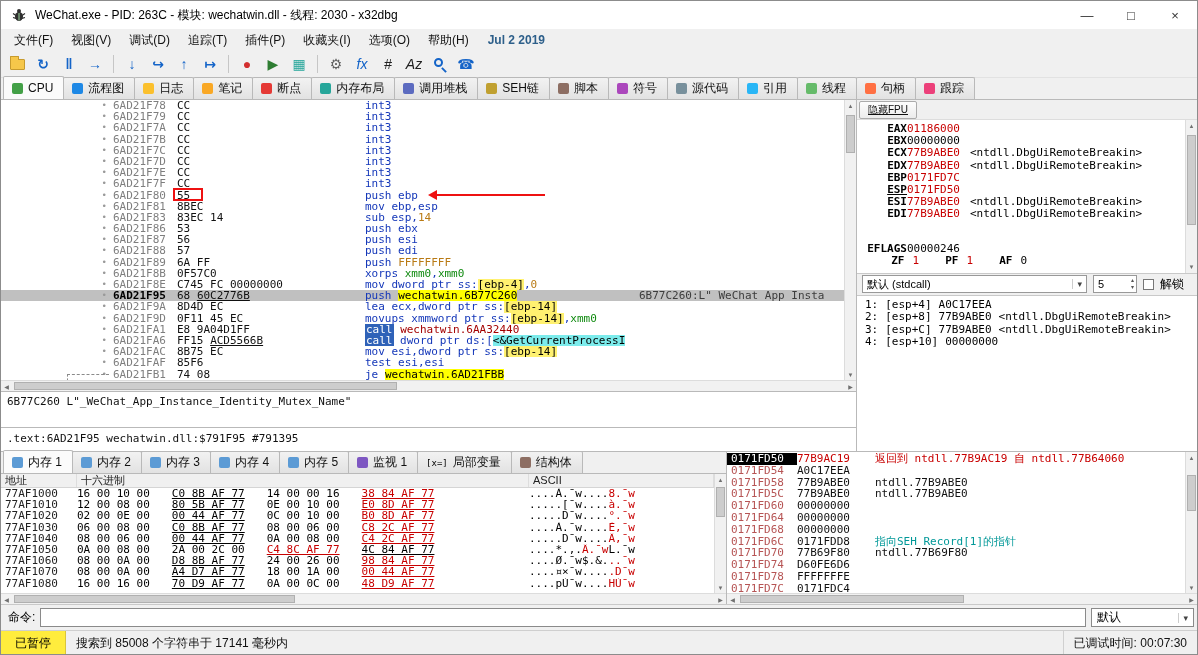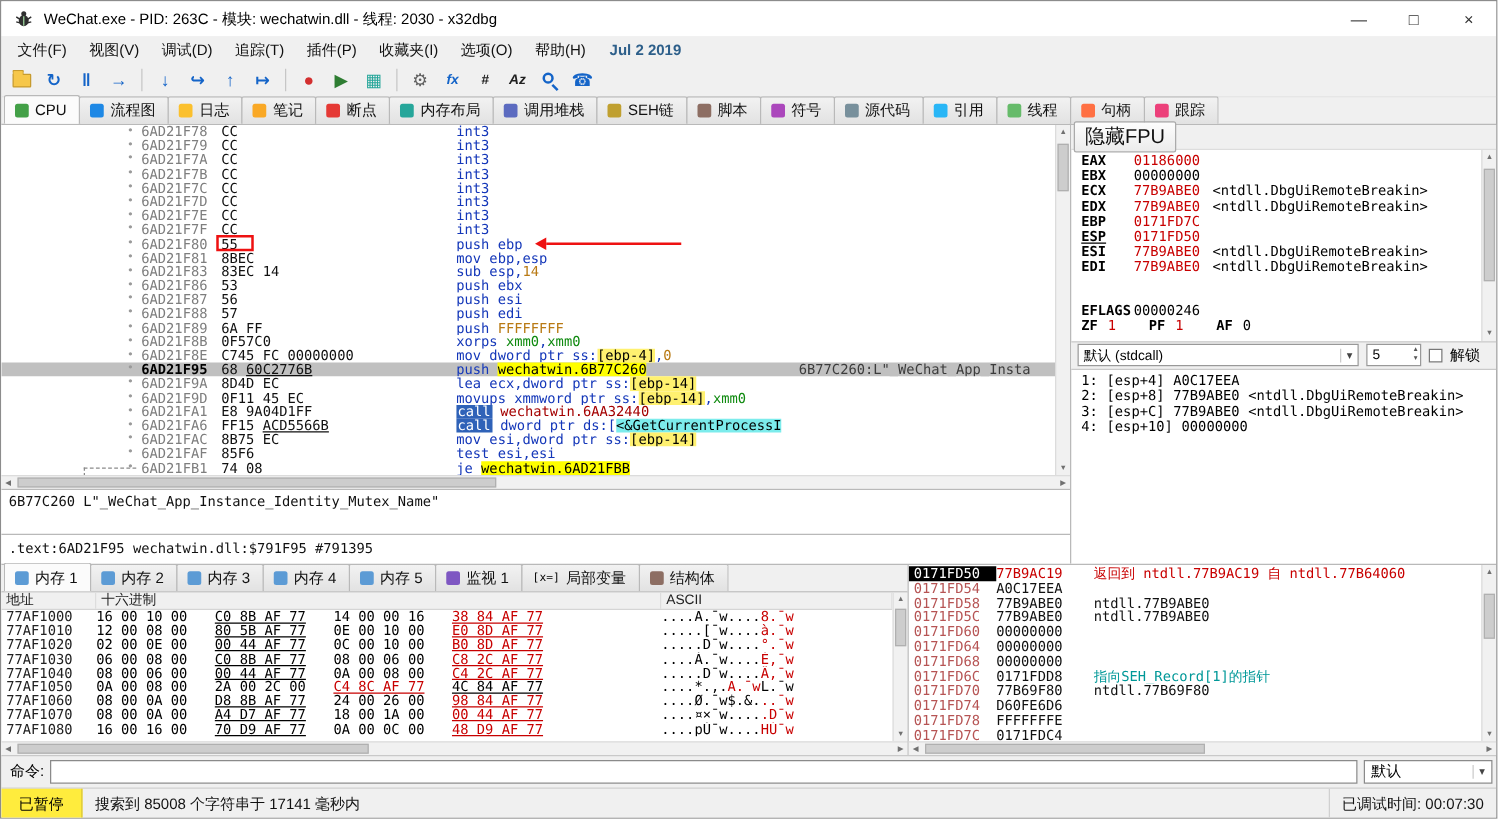--- a/index.html
+++ b/index.html
@@ -15,21 +15,21 @@
 
   
   .menubar{height:22px;display:flex;align-items:center;padding:0 4px;flex:none;background:#f0f0f0;}
   .mitem{padding:2px 9px;color:#111;white-space:nowrap;}
   .mdate{margin-left:10px;color:#2d5f8a;font-weight:bold;}
 
   
   .toolbar{height:27px;display:flex;align-items:center;padding:0 4px;gap:2px;flex:none;border-bottom:1px solid #e2e2e2;background:#f0f0f0;}
   .tbtn{width:24px;height:22px;display:inline-flex;align-items:center;justify-content:center;border-radius:2px;flex:none;}
   .tbico{font-size:14px;font-weight:bold;line-height:1;}
-  .tbico.txt{font-size:11px;font-style:italic;font-weight:bold;}
+  .tbico.txt{font-size:14px;font-style:italic;font-weight:normal;}
   .tsep{width:1px;height:18px;background:#c6c6c6;margin:0 4px;flex:none;}
   .folder{width:15px;height:11px;background:#f6c74a;border:1px solid #c79b2e;border-radius:1px;position:relative;display:inline-block;}
   .folder::before{content:"";position:absolute;top:-4px;left:-1px;width:7px;height:3px;background:#f6c74a;border:1px solid #c79b2e;border-bottom:none;border-radius:1px 1px 0 0;}
   .mag{width:9px;height:9px;border:2px solid #1464c8;border-radius:50%;position:relative;display:inline-block;margin:-4px 4px 0 0;}
   .mag::after{content:"";position:absolute;width:2px;height:6px;background:#1464c8;transform:rotate(-45deg);left:7px;top:7px;}
 
   
   .tabbar,.btabs{height:22px;display:flex;align-items:flex-end;padding:0 2px;flex:none;border-bottom:1px solid #b9b9b9;background:#f0f0f0;white-space:nowrap;}
   .tab{display:inline-flex;align-items:center;gap:5px;padding:3px 10px 3px 8px;height:22px;border:1px solid #b9b9b9;border-bottom:none;background:linear-gradient(#f2f2f2,#e2e2e2);margin-right:-1px;border-radius:2px 2px 0 0;color:#111;flex:none;}
   .tab.active{background:#fbfbfb;height:23px;}
@@ -72,22 +72,22 @@
   .vsb .sarr{height:11px;}
   .hsb .sarr{width:11px;}
   .strack{flex:1;position:relative;display:block;}
   .sthumb{position:absolute;background:#cdcdcd;border:1px solid #b0b0b0;}
   .vsb .sthumb{left:1px;right:1px;}
   .hsb .sthumb{top:1px;bottom:1px;}
 
   
   .right{flex:1;display:flex;flex-direction:column;border-left:1px solid #b9b9b9;background:#fff;}
   .regstrip{height:20px;flex:none;background:#f0f0f0;border-bottom:1px solid #ddd;display:flex;align-items:center;padding:1px 2px;}
-  .fpubtn{font-size:16px;padding:1px 8px;background:linear-gradient(#fdfdfd,#ececec);border:1px solid #ababab;border-radius:2px;color:#111;}
-  .regwrap{flex:1;display:flex;overflow:hidden;}
+  .fpubtn{font-size:10px;padding:1px 8px;background:linear-gradient(#fdfdfd,#ececec);border:1px solid #ababab;border-radius:2px;color:#111;text-decoration:underline;}
+  .regwrap{flex:1;display:flex;overflow:hidden;text-align:right;}
   .regbody{flex:1;font-family:"DejaVu Sans Mono",monospace;font-size:11px;line-height:12.2px;padding:3px 0 0 8px;overflow:hidden;}
   .rrow{display:flex;white-space:pre;}
   .rname{width:42px;flex:none;color:#000;font-weight:bold;}
   .rname.u{text-decoration:underline;}
   .rval{color:#000;}
   .rval.red{color:var(--changed-red,#c80000);}
   .rcomm{margin-left:10px;color:#000;}
   .rgap{height:11px;}
   .fcell{display:inline-block;width:54px;}
   .fname{font-weight:bold;}

